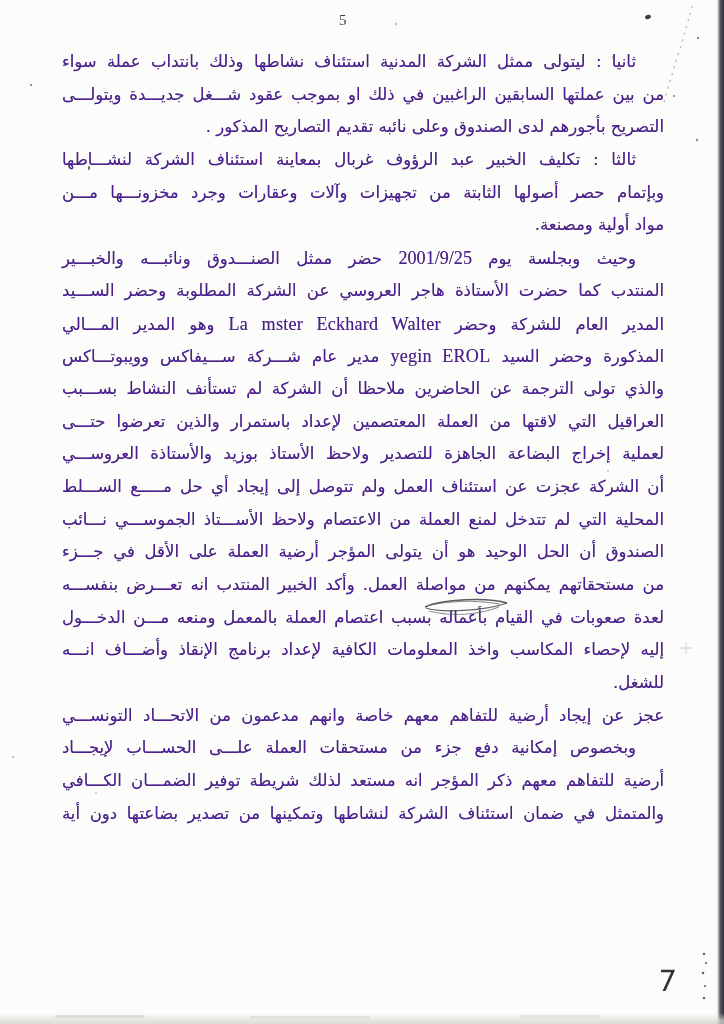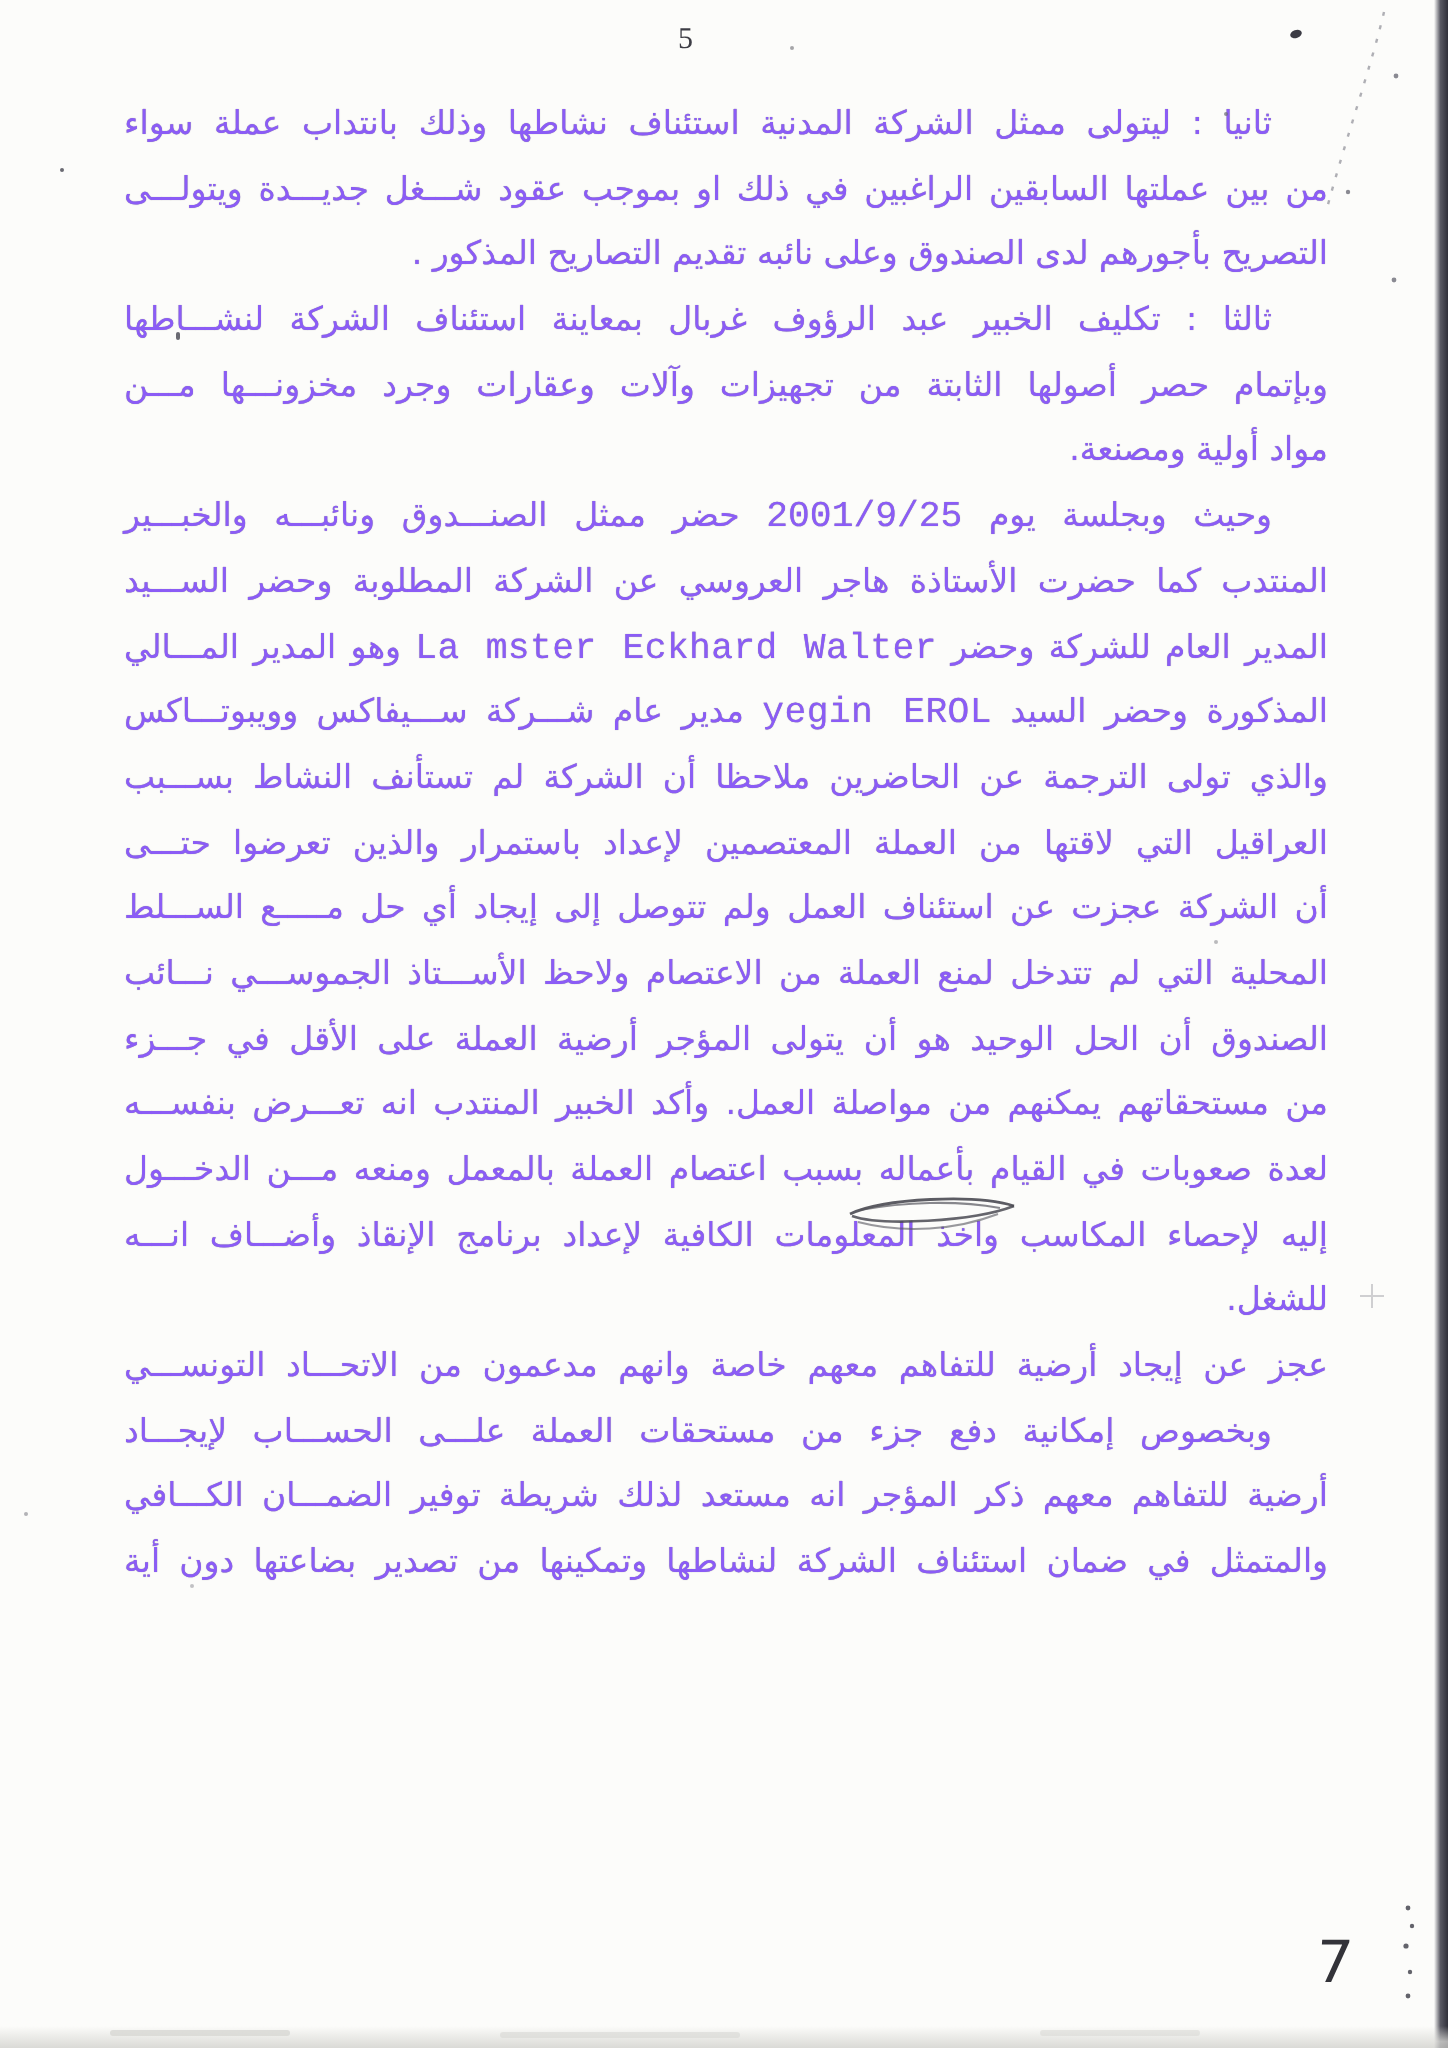--- a/index.html
+++ b/index.html
@@ -9,32 +9,32 @@
     font-family:"DejaVu Sans",sans-serif;
   }
   .page{position:absolute;inset:0;}
   .page-num-top{
     position:absolute;top:12px;left:339px;
     font-family:"Liberation Serif",serif;font-size:15px;color:#3d3d45;
   }
   #text-block{
     position:absolute;top:46px;right:60px;width:602px;
     direction:rtl;unicode-bidi:embed;
-    color:#8b5cf6;font-size:16.5px;line-height:32.7px;
+    color:#4c1d95;font-size:16.5px;line-height:32.7px;
     text-shadow:0 0 .4px rgba(43,43,51,.55);
   }
   .para{margin:0;}
   .line{
     height:32.7px;overflow:visible;
     text-align:justify;text-align-last:justify;
   }
   .line.first{padding-right:28px;}
   .line.short-last{text-align:left;text-align-last:right;}
   .latin{
-    font-family:Liberation Mono, monospace;
+    font-family:Liberation Serif, serif;
     font-size:1.1em;letter-spacing:.2px;
   }
   .page-num-bottom{
     position:absolute;top:964px;left:658px;
     font-size:29px;color:#333339;font-weight:400;
     transform:skewX(-4deg);
   }
   .scan-edge-right{
     position:absolute;top:0;right:0;width:7px;height:1024px;
     background:linear-gradient(to right,rgba(60,60,70,0) 0%,#5a5a64 45%,#30303a 100%);
@@ -65,20 +65,21 @@
         <div class="line">وبإتمام حصر أصولها الثابتة من تجهيزات وآلات وعقارات وجرد مخزونـــها مـــن</div>
         <div class="line short-last">مواد أولية ومصنعة.</div>
       </div>
       <div class="para">
         <div class="line first">وحيث وبجلسة يوم <span class="latin">2001/9/25</span> حضر ممثل الصنـــدوق ونائبـــه والخبـــير</div>
         <div class="line">المنتدب كما حضرت الأستاذة هاجر العروسي عن الشركة المطلوبة وحضر الســـيد</div>
         <div class="line">المدير العام للشركة وحضر <span class="latin">La mster Eckhard Walter</span> وهو المدير المـــالي</div>
         <div class="line">المذكورة وحضر السيد <span class="latin">yegin EROL</span> مدير عام شـــركة ســـيفاكس وويبوتـــاكس</div>
         <div class="line">والذي تولى الترجمة عن الحاضرين ملاحظا أن الشركة لم تستأنف النشاط بســـبب</div>
         <div class="line">العراقيل التي لاقتها من العملة المعتصمين لإعداد باستمرار والذين تعرضوا حتـــى</div>
+        <div class="line">لعملية إخراج البضاعة الجاهزة للتصدير ولاحظ الأستاذ بوزيد والأستاذة العروســـي</div>
         <div class="line">أن الشركة عجزت عن استئناف العمل ولم تتوصل إلى إيجاد أي حل مـــــع الســـلط</div>
         <div class="line">المحلية التي لم تتدخل لمنع العملة من الاعتصام ولاحظ الأســـتاذ الجموســـي نـــائب</div>
         <div class="line">الصندوق أن الحل الوحيد هو أن يتولى المؤجر أرضية العملة على الأقل في جـــزء</div>
         <div class="line">من مستحقاتهم يمكنهم من مواصلة العمل. وأكد الخبير المنتدب انه تعـــرض بنفســـه</div>
         <div class="line">لعدة صعوبات في القيام بأعماله بسبب اعتصام العملة بالمعمل ومنعه مـــن الدخـــول</div>
         <div class="line">إليه لإحصاء المكاسب واخذ المعلومات الكافية لإعداد برنامج الإنقاذ وأضـــاف انـــه</div>
         <div class="line short-last">للشغل.</div>
         <div class="line">عجز عن إيجاد أرضية للتفاهم معهم خاصة وانهم مدعمون من الاتحـــاد التونســـي</div>
       </div>
       <div class="para">

